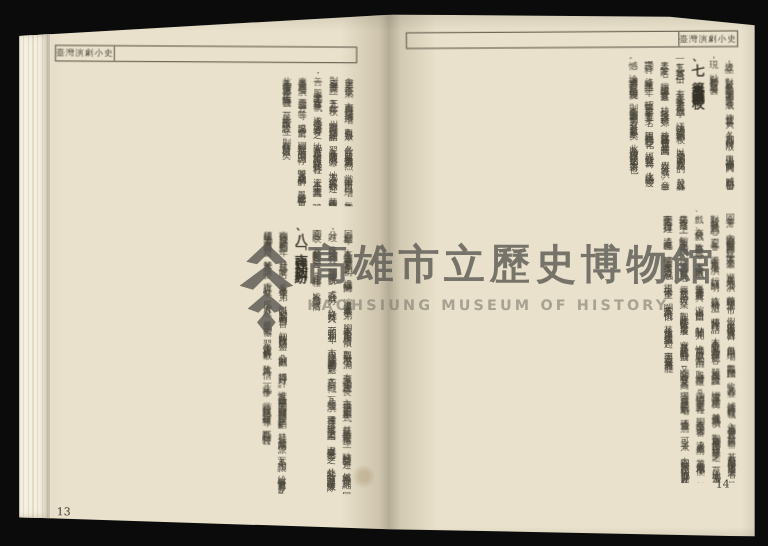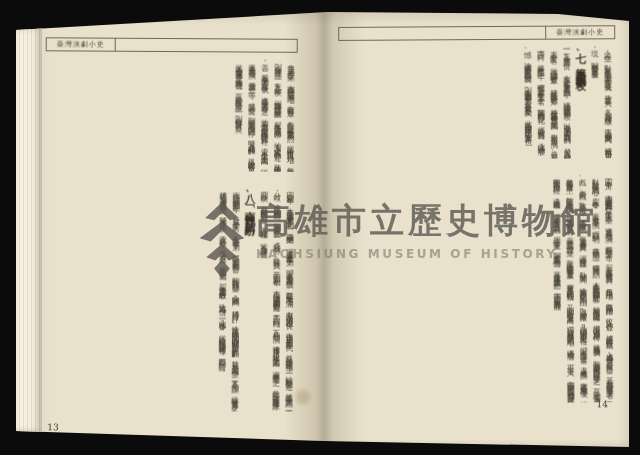--- a/index.html
+++ b/index.html
@@ -20,21 +20,21 @@
     background:repeating-linear-gradient(90deg,#f4efe0 0 3px,#e3dcc5 3px 4px);
     box-shadow:inset -4px 0 6px rgba(90,75,50,.35);}
   
   .page{position:absolute;}
   .page-left{transform:rotate(.35deg);}
   .page-right{transform:rotate(-.35deg);}
   .running-head{position:absolute;border:1px solid #6d6757;display:flex;align-items:center;
     font-size:7px;letter-spacing:1px;color:#4a463c;filter:blur(.25px);}
   .rh-left{left:46px;top:37px;width:250px;height:12px;justify-content:flex-start;}
   .rh-right{left:338px;top:29px;width:275px;height:12px;justify-content:flex-end;}
-  .rh-cell{padding:0 10px;white-space:nowrap;}
+  .rh-cell{padding:0 0;white-space:nowrap;}
   .rh-left .rh-cell{border-right:1px solid #6d6757;height:100%;display:flex;align-items:center;}
   .rh-right .rh-cell{border-left:1px solid #6d6757;height:100%;display:flex;align-items:center;}
   
   .band{position:absolute;writing-mode:vertical-rl;overflow:hidden;}
   .band p{margin:0;font-size:7.5px;line-height:13px;letter-spacing:1.6px;
     color:#49453a;filter:blur(.3px);}
   .band p.v-heading{font-size:10.5px;line-height:15px;letter-spacing:2.4px;
     color:#363228;font-weight:bold;filter:blur(.22px);}
   .lt-band{left:46px;top:56px;width:252px;height:114px;}
   .lb-band{left:46px;top:184px;width:252px;height:226px;}

